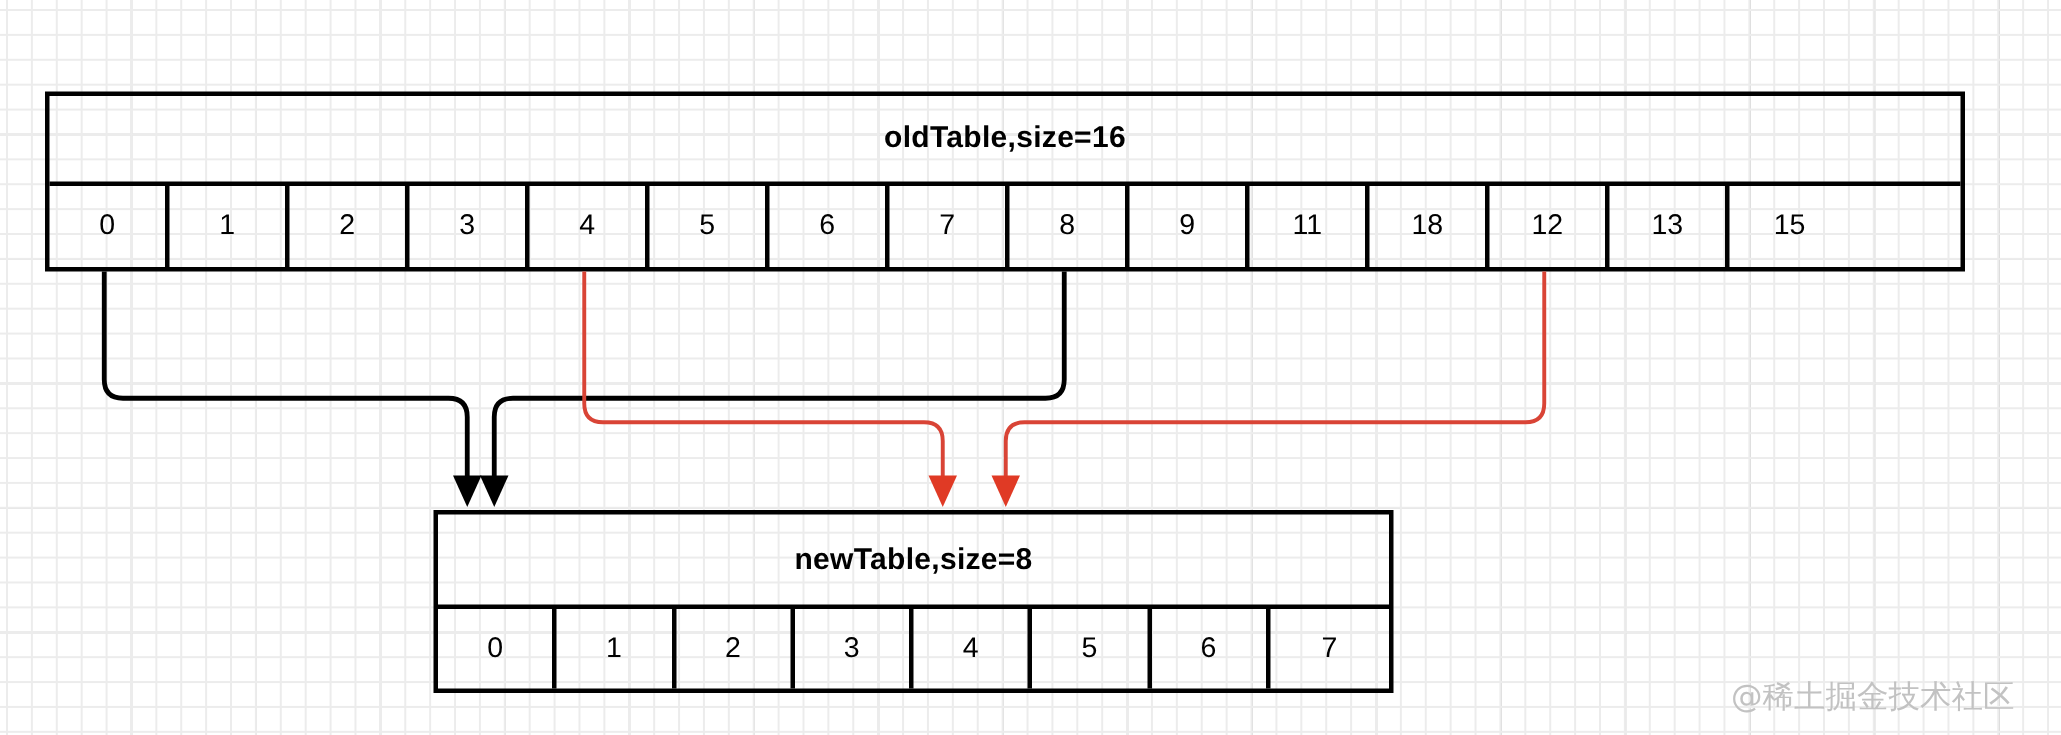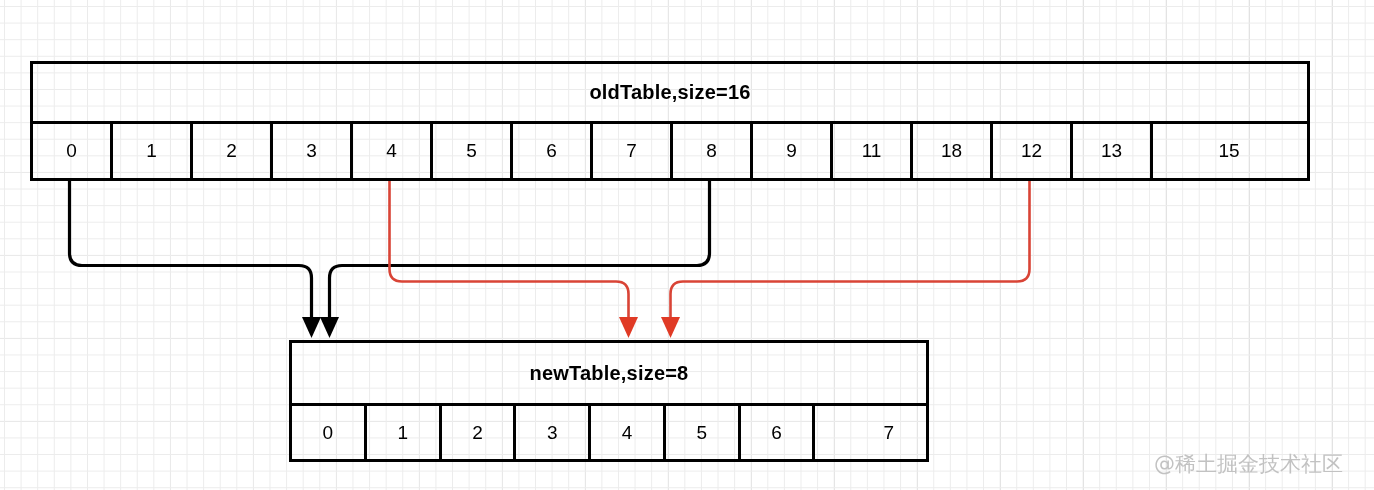--- a/index.html
+++ b/index.html
@@ -52,21 +52,21 @@
   }
   .cell {
     box-sizing: border-box;
     display: flex;
     align-items: center;
     justify-content: center;
     color: #000000;
     border-right: 3px solid #000000;
     background: transparent;
   }
-  .cell:last-child { border-right: none; margin-left: 36px; }
+  .cell:last-child { border-right: none; }
 
   
   #old-table { left: 30px; top: 61px; width: 1280px; height: 120px; }
   #old-table .tbl-title { height: 57px; font-size: 20px; }
   #old-table .tbl-cells { height: 57px; }
   #old-table .cell { width: 80px; font-size: 19px; }
 
   
   #new-table { left: 289px; top: 340px; width: 640px; height: 122px; }
   #new-table .tbl-title { height: 60px; font-size: 20px; border-radius: 28px; }

